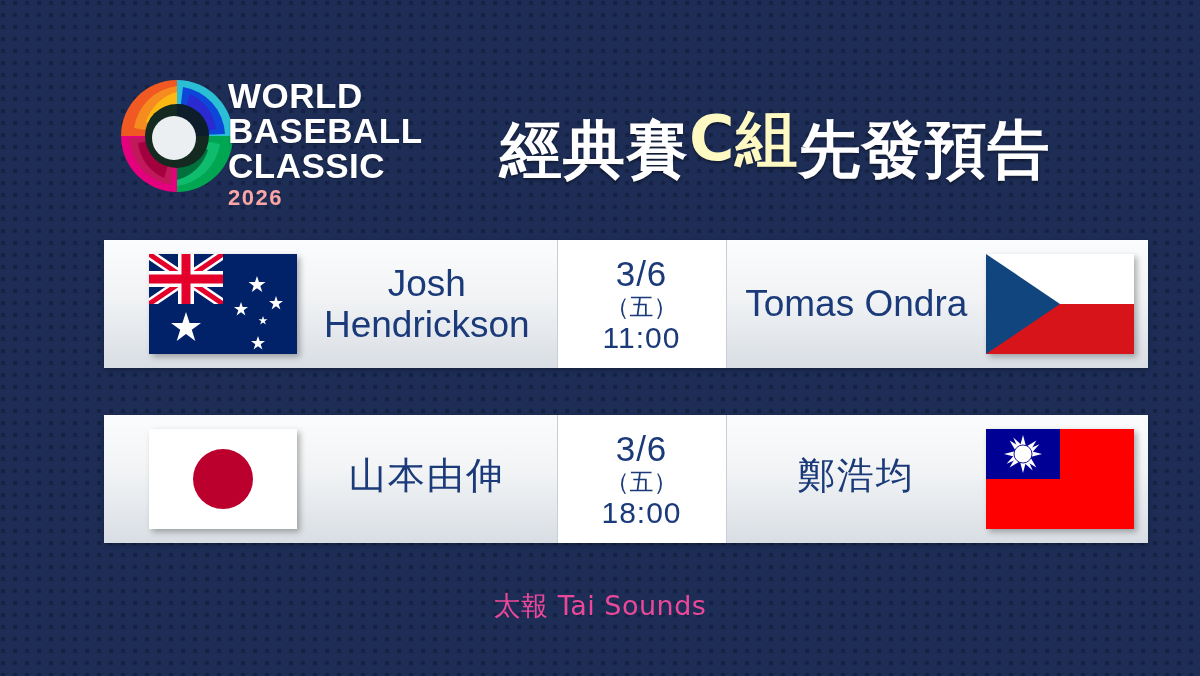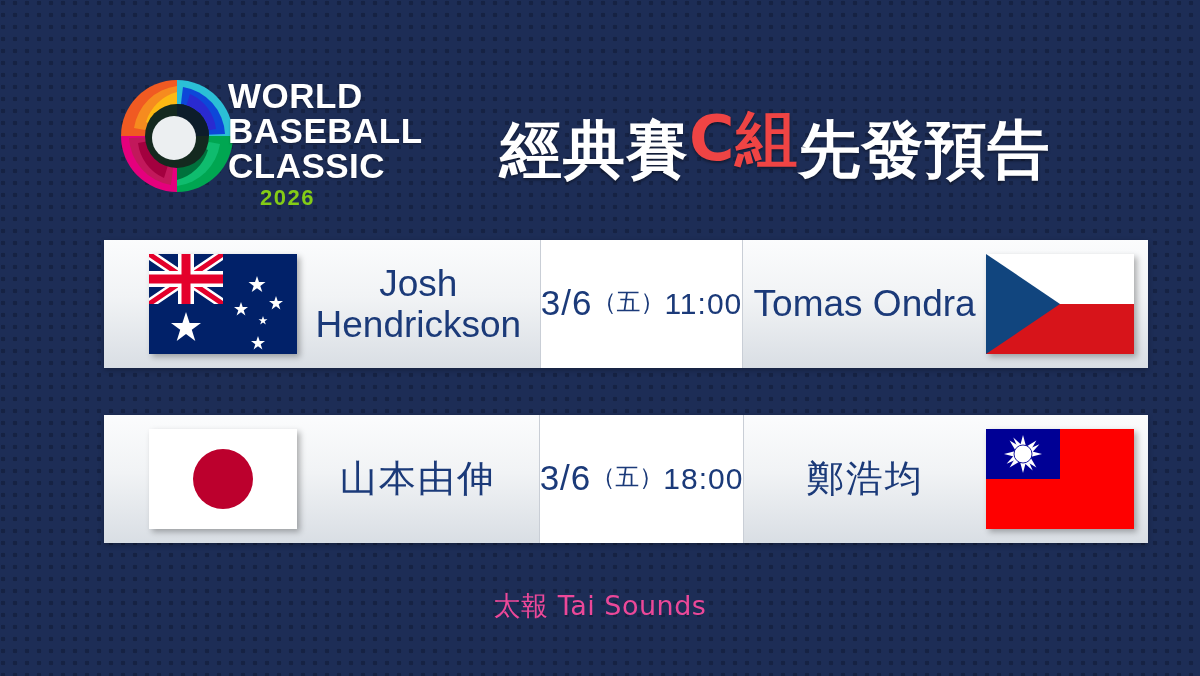--- a/index.html
+++ b/index.html
@@ -59,26 +59,25 @@
     display: block;
     color: #ffffff;
     font-weight: bold;
     font-size: 35px;
     line-height: 35px;
     letter-spacing: 0.5px;
     text-shadow: 0 1px 2px rgba(0,0,0,0.35);
   }
   #wbc-wordmark .wm-year {
     display: block;
-    color: #84cc16;
+    color: #fca5a5;
     font-weight: bold;
     font-size: 22px;
     line-height: 30px;
     letter-spacing: 1.5px;
-    margin-left: 32px;
   }
 
   #title {
     position: absolute;
     left: 500px;
     top: 98px;
     height: 82px;
     display: flex;
     align-items: center;
     font-size: 62px;
@@ -86,21 +85,21 @@
     letter-spacing: 1px;
     white-space: nowrap;
     font-family: "DejaVu Sans", "Liberation Sans", sans-serif;
   }
   #title .t-white {
     color: #ffffff;
     text-shadow: 0 2px 3px rgba(0,0,0,0.4);
     margin-top: 21px;
   }
   #title .t-gold {
-    color: #ef4444;
+    color: #fef9c3;
     text-shadow: 0 2px 3px rgba(0,0,0,0.4);
   }
 
   
   .match-row {
     position: absolute;
     left: 104px;
     width: 1044px;
     height: 128px;
     display: flex;
@@ -134,31 +133,31 @@
     flex: 1 1 auto;
     text-align: center;
     color: #1b3a79;
     font-size: 37px;
     line-height: 1.12;
     font-weight: normal;
     padding: 0 10px;
     font-family: "Liberation Sans", "DejaVu Sans", sans-serif;
   }
   .player-name.cjk {
-    font-family: Liberation Sans, sans-serif;
+    font-family: Liberation Mono, monospace;
     letter-spacing: 2px;
   }
 
   .datetime {
     flex: 0 0 170px;
     background: #ffffff;
     border-left: 1px solid #c9ced6;
     border-right: 1px solid #c9ced6;
     display: flex;
-    flex-direction: row;
+    flex-direction: column;
     align-items: center;
     justify-content: center;
     color: #1b3a79;
     line-height: 1;
   }
   .dt-date {
     font-size: 35px;
     letter-spacing: 1px;
     margin-bottom: 4px;
   }

